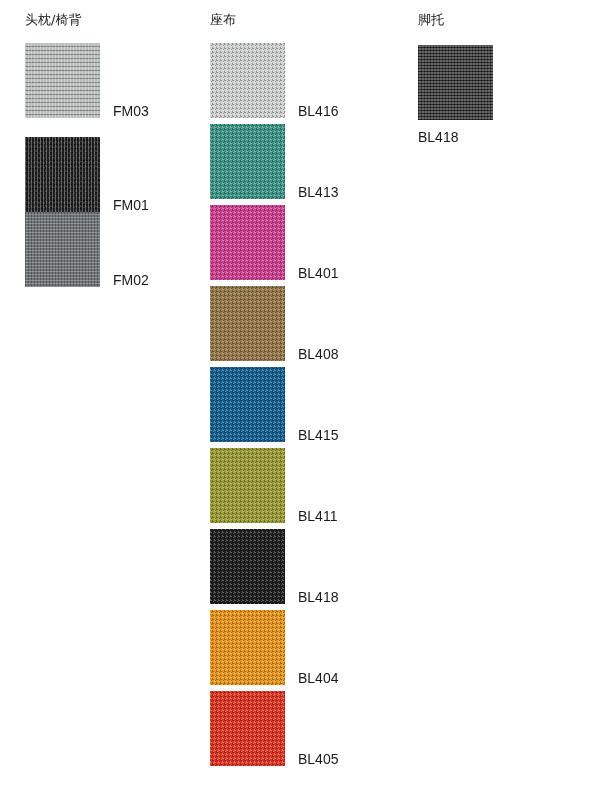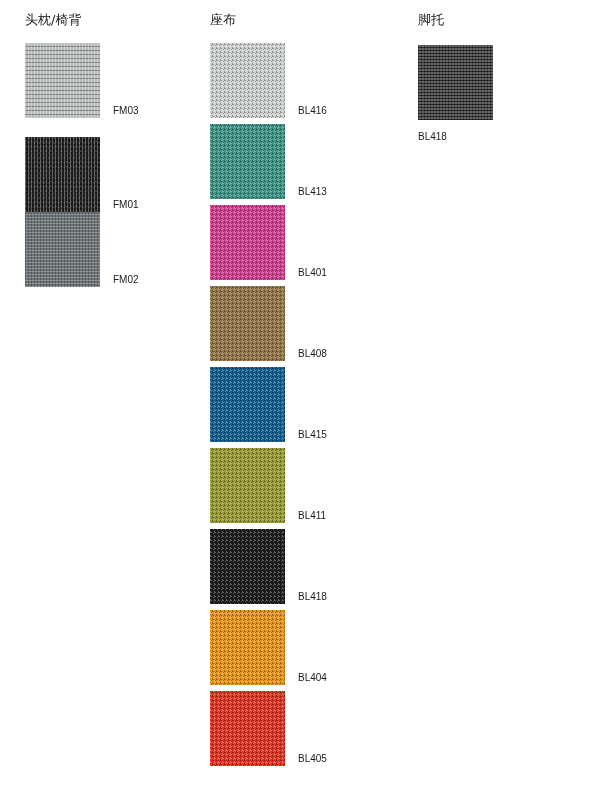--- a/index.html
+++ b/index.html
@@ -81,21 +81,21 @@
   }
   .swatch.tex-grid {
     background-image:
       linear-gradient(0deg, rgba(255,255,255,0.26) 1px, transparent 1px),
       linear-gradient(90deg, rgba(0,0,0,0.28) 1px, transparent 1px);
     background-size: 3px 3px, 3px 3px;
   }
 
   .swatch-label {
     position: absolute;
-    font-size: 10px;
+    font-size: 14px;
     line-height: 16px;
     color: #1a1a1a;
     white-space: nowrap;
     font-family: "Liberation Sans", "DejaVu Sans", sans-serif;
   }
   
   .label-right {
     left: 88px;
     top: 60px;
   }

